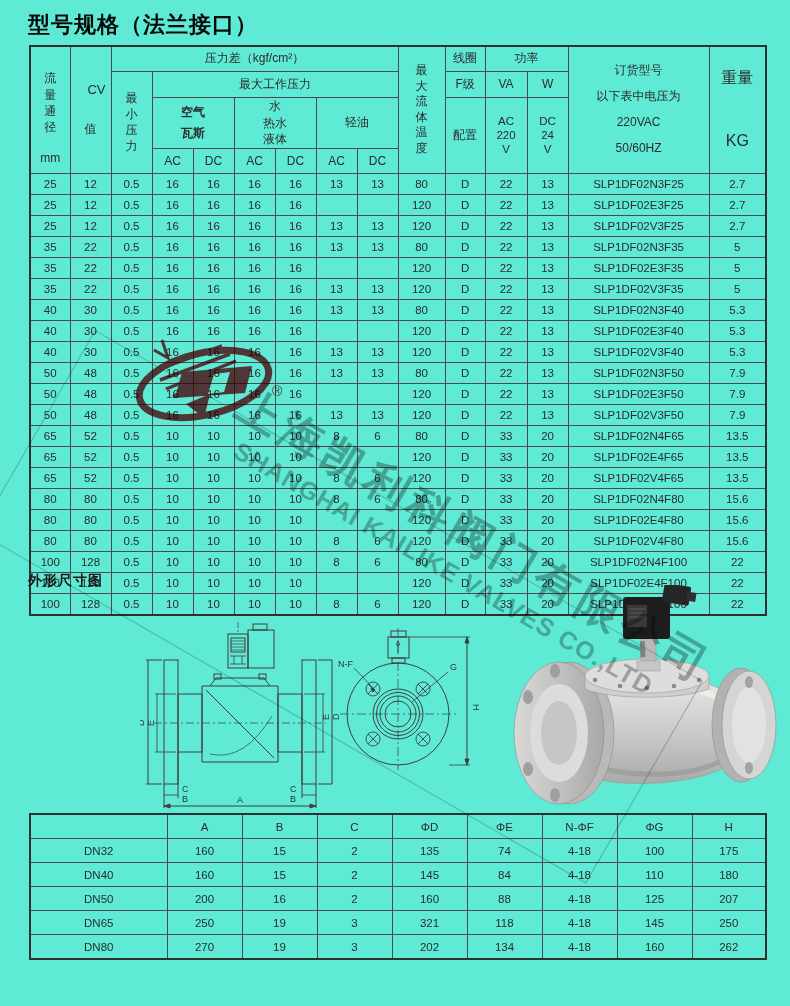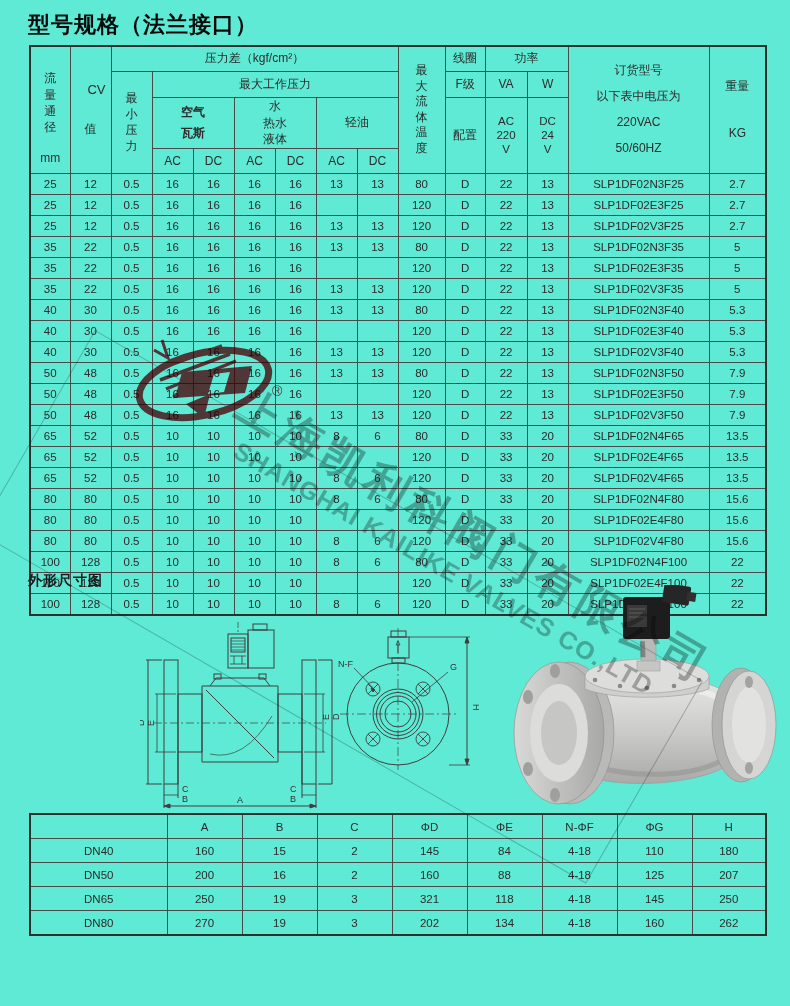--- a/index.html
+++ b/index.html
@@ -13,21 +13,21 @@
   .spec{position:absolute;left:29px;top:45px;width:736px;border:2px solid #2f2f2f;}
   .spec th,.spec td{border:1px solid #4a4a4a;text-align:center;vertical-align:middle;
                     font-weight:normal;padding:0;overflow:hidden;}
   .spec th{font-size:12px;color:#2b2b2b;}
   .spec tbody td{font-size:11.5px;height:20px;color:#2b2b2b;}
   .h1{height:25px;} .h2{height:25px;} .h3{height:48px;} .h4{height:25px;}
   .vtext{width:14px;margin:16px auto;word-break:break-all;line-height:1.35;}
   .unit{margin-top:7px;font-size:12px;}
   .cv1{font-size:13px;margin-bottom:24px;margin-left:12px;} 
   .stack{white-space:pre-line;line-height:2.15;font-size:12px;}
-  .stack-w{white-space:pre-line;line-height:3.9;font-size:12px;}
+  .stack-w{white-space:pre-line;line-height:3.9;font-size:16px;}
   .stack-f{white-space:pre-line;line-height:1.75;font-weight:bold;}
   .stack-f3{white-space:pre-line;line-height:1.35;}
   .stack-v{white-space:pre-line;line-height:1.25;font-size:11.5px;}
   .dims{position:absolute;left:29px;top:813px;width:736px;border:2px solid #2f2f2f;}
   .dims td{border:1px solid #4a4a4a;text-align:center;vertical-align:middle;
            font-size:11.5px;height:23px;color:#2b2b2b;padding:0;}
   
   .draw{position:absolute;}
   .draw svg text{font-family:"Liberation Sans","DejaVu Sans",sans-serif;}
   
@@ -670,20 +670,31 @@
           <td>C</td>
           <td>ΦD</td>
           <td>ΦE</td>
           <td>N-ΦF</td>
           <td>ΦG</td>
           <td>H</td>
         </tr>
     </tbody>
     <tbody>
         <tr>
+          <td>DN32</td>
+          <td>160</td>
+          <td>15</td>
+          <td>2</td>
+          <td>135</td>
+          <td>74</td>
+          <td>4-18</td>
+          <td>100</td>
+          <td>175</td>
+        </tr>
+        <tr>
           <td>DN40</td>
           <td>160</td>
           <td>15</td>
           <td>2</td>
           <td>145</td>
           <td>84</td>
           <td>4-18</td>
           <td>110</td>
           <td>180</td>
         </tr>

